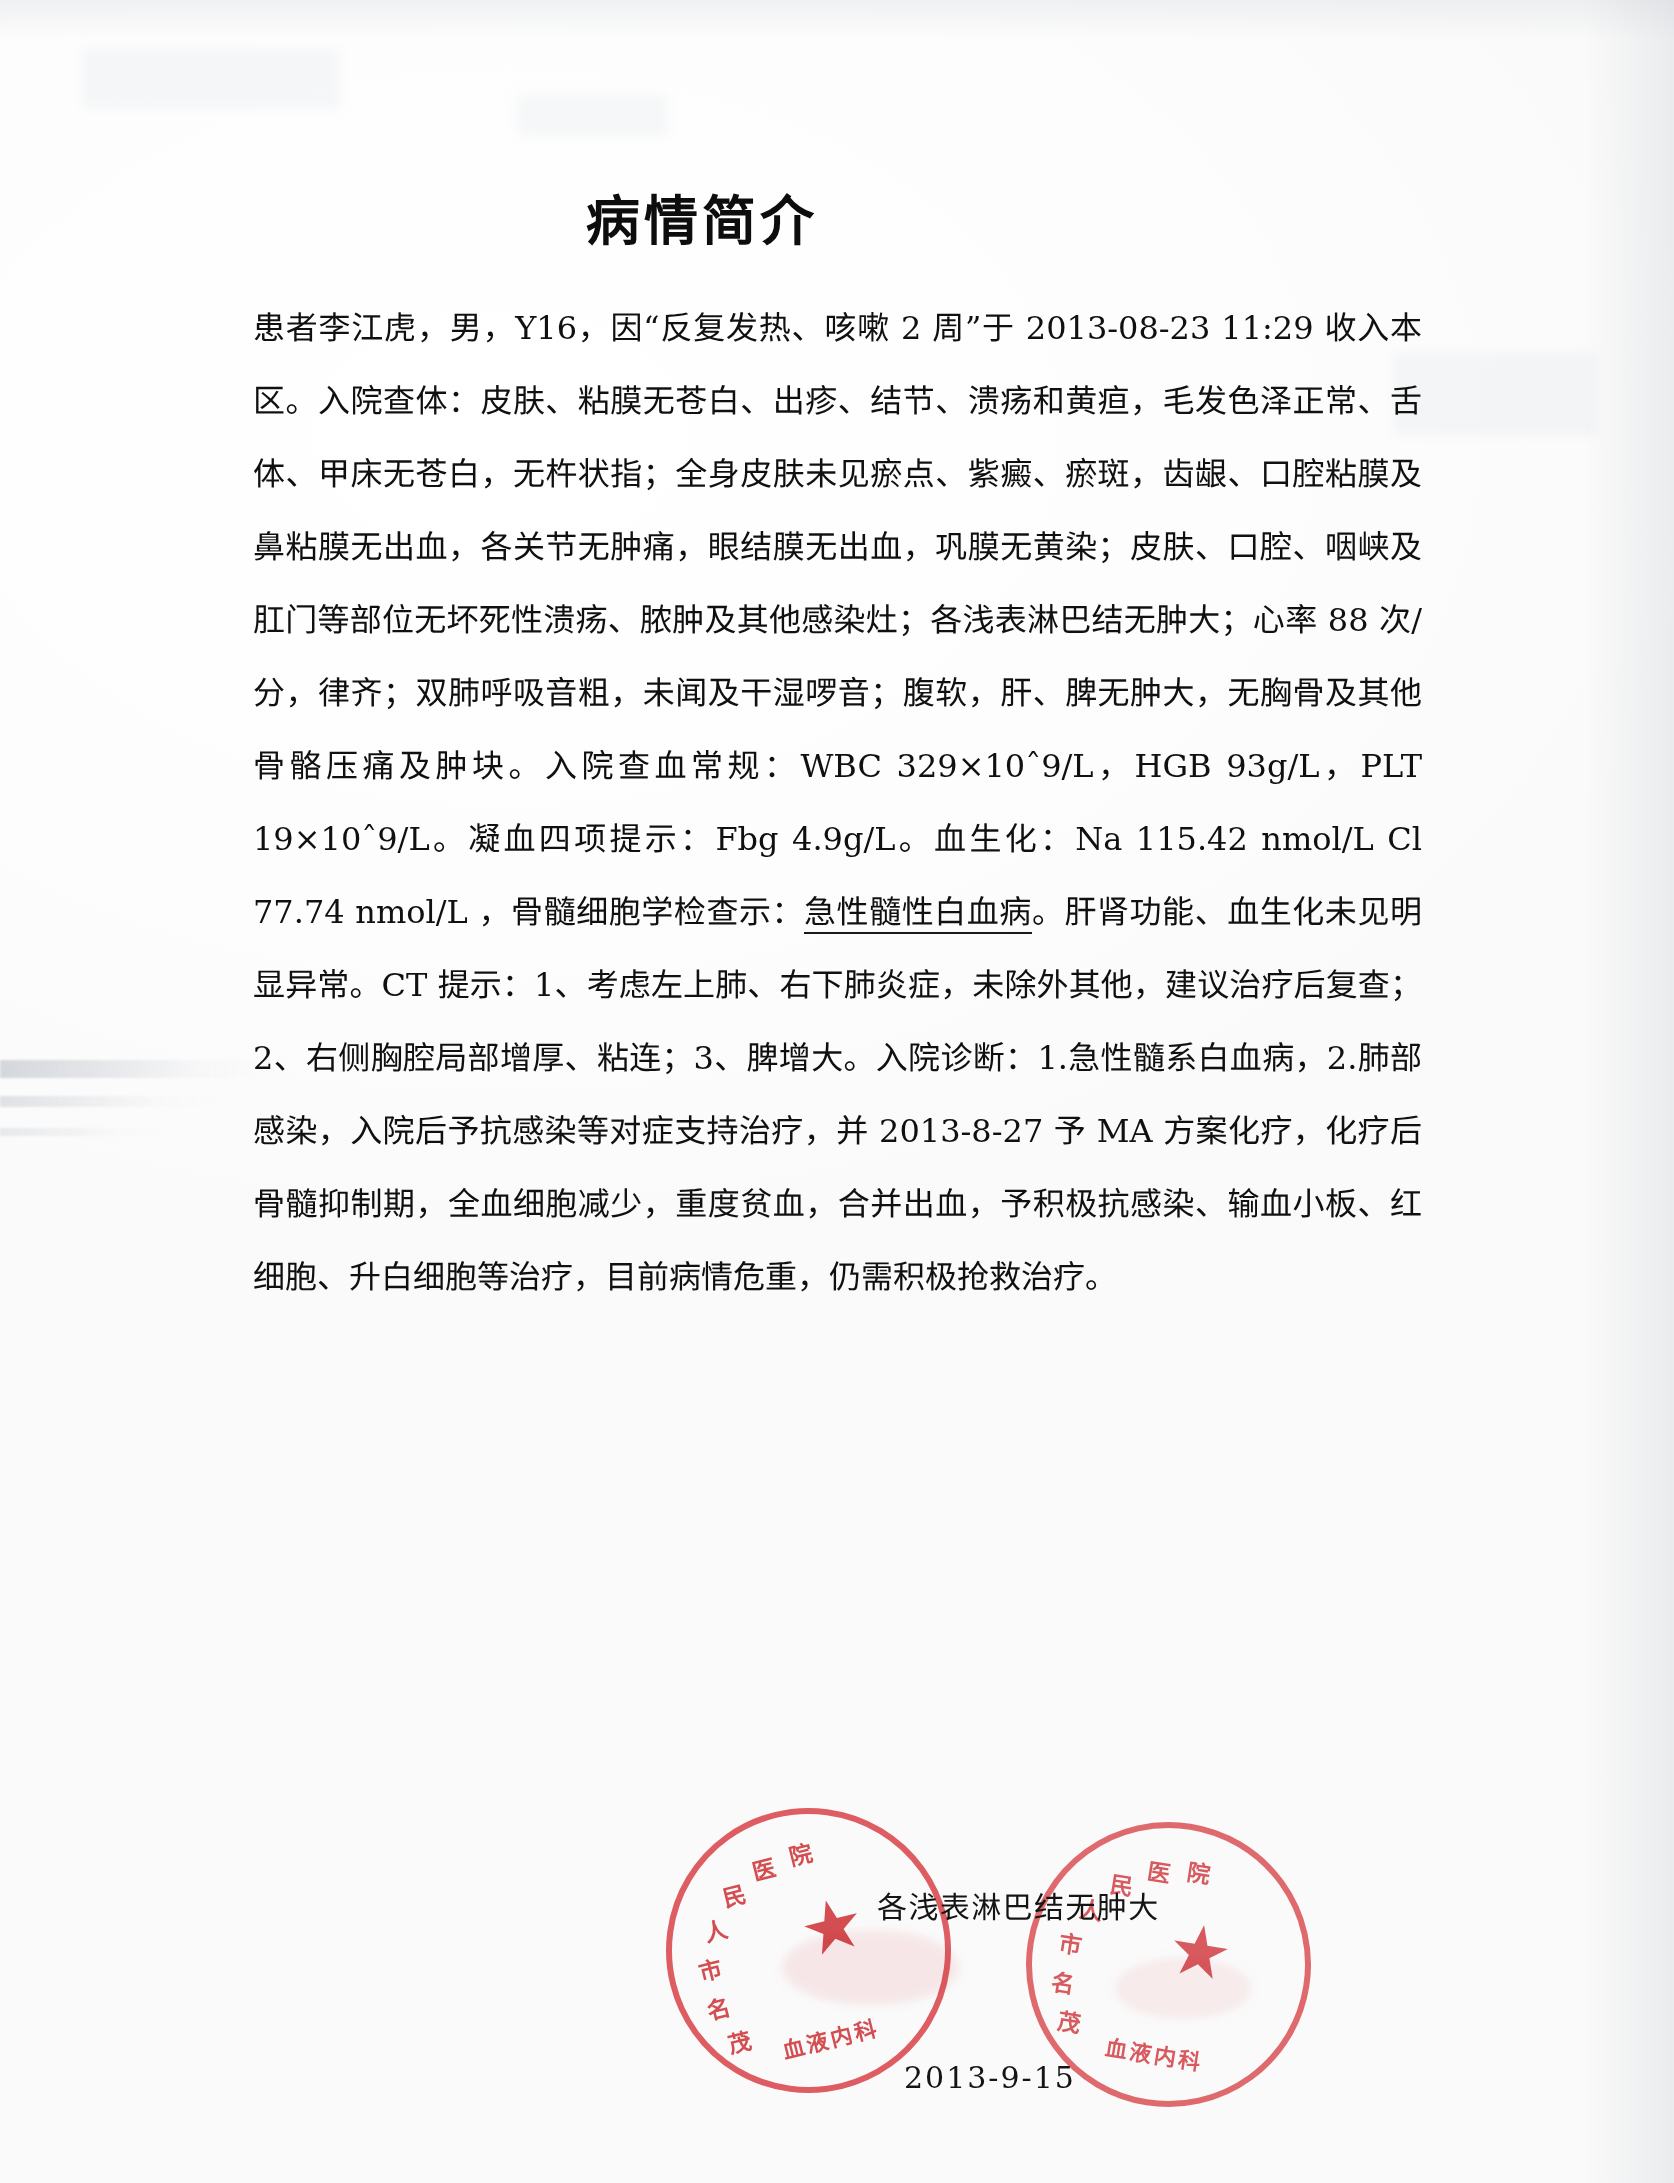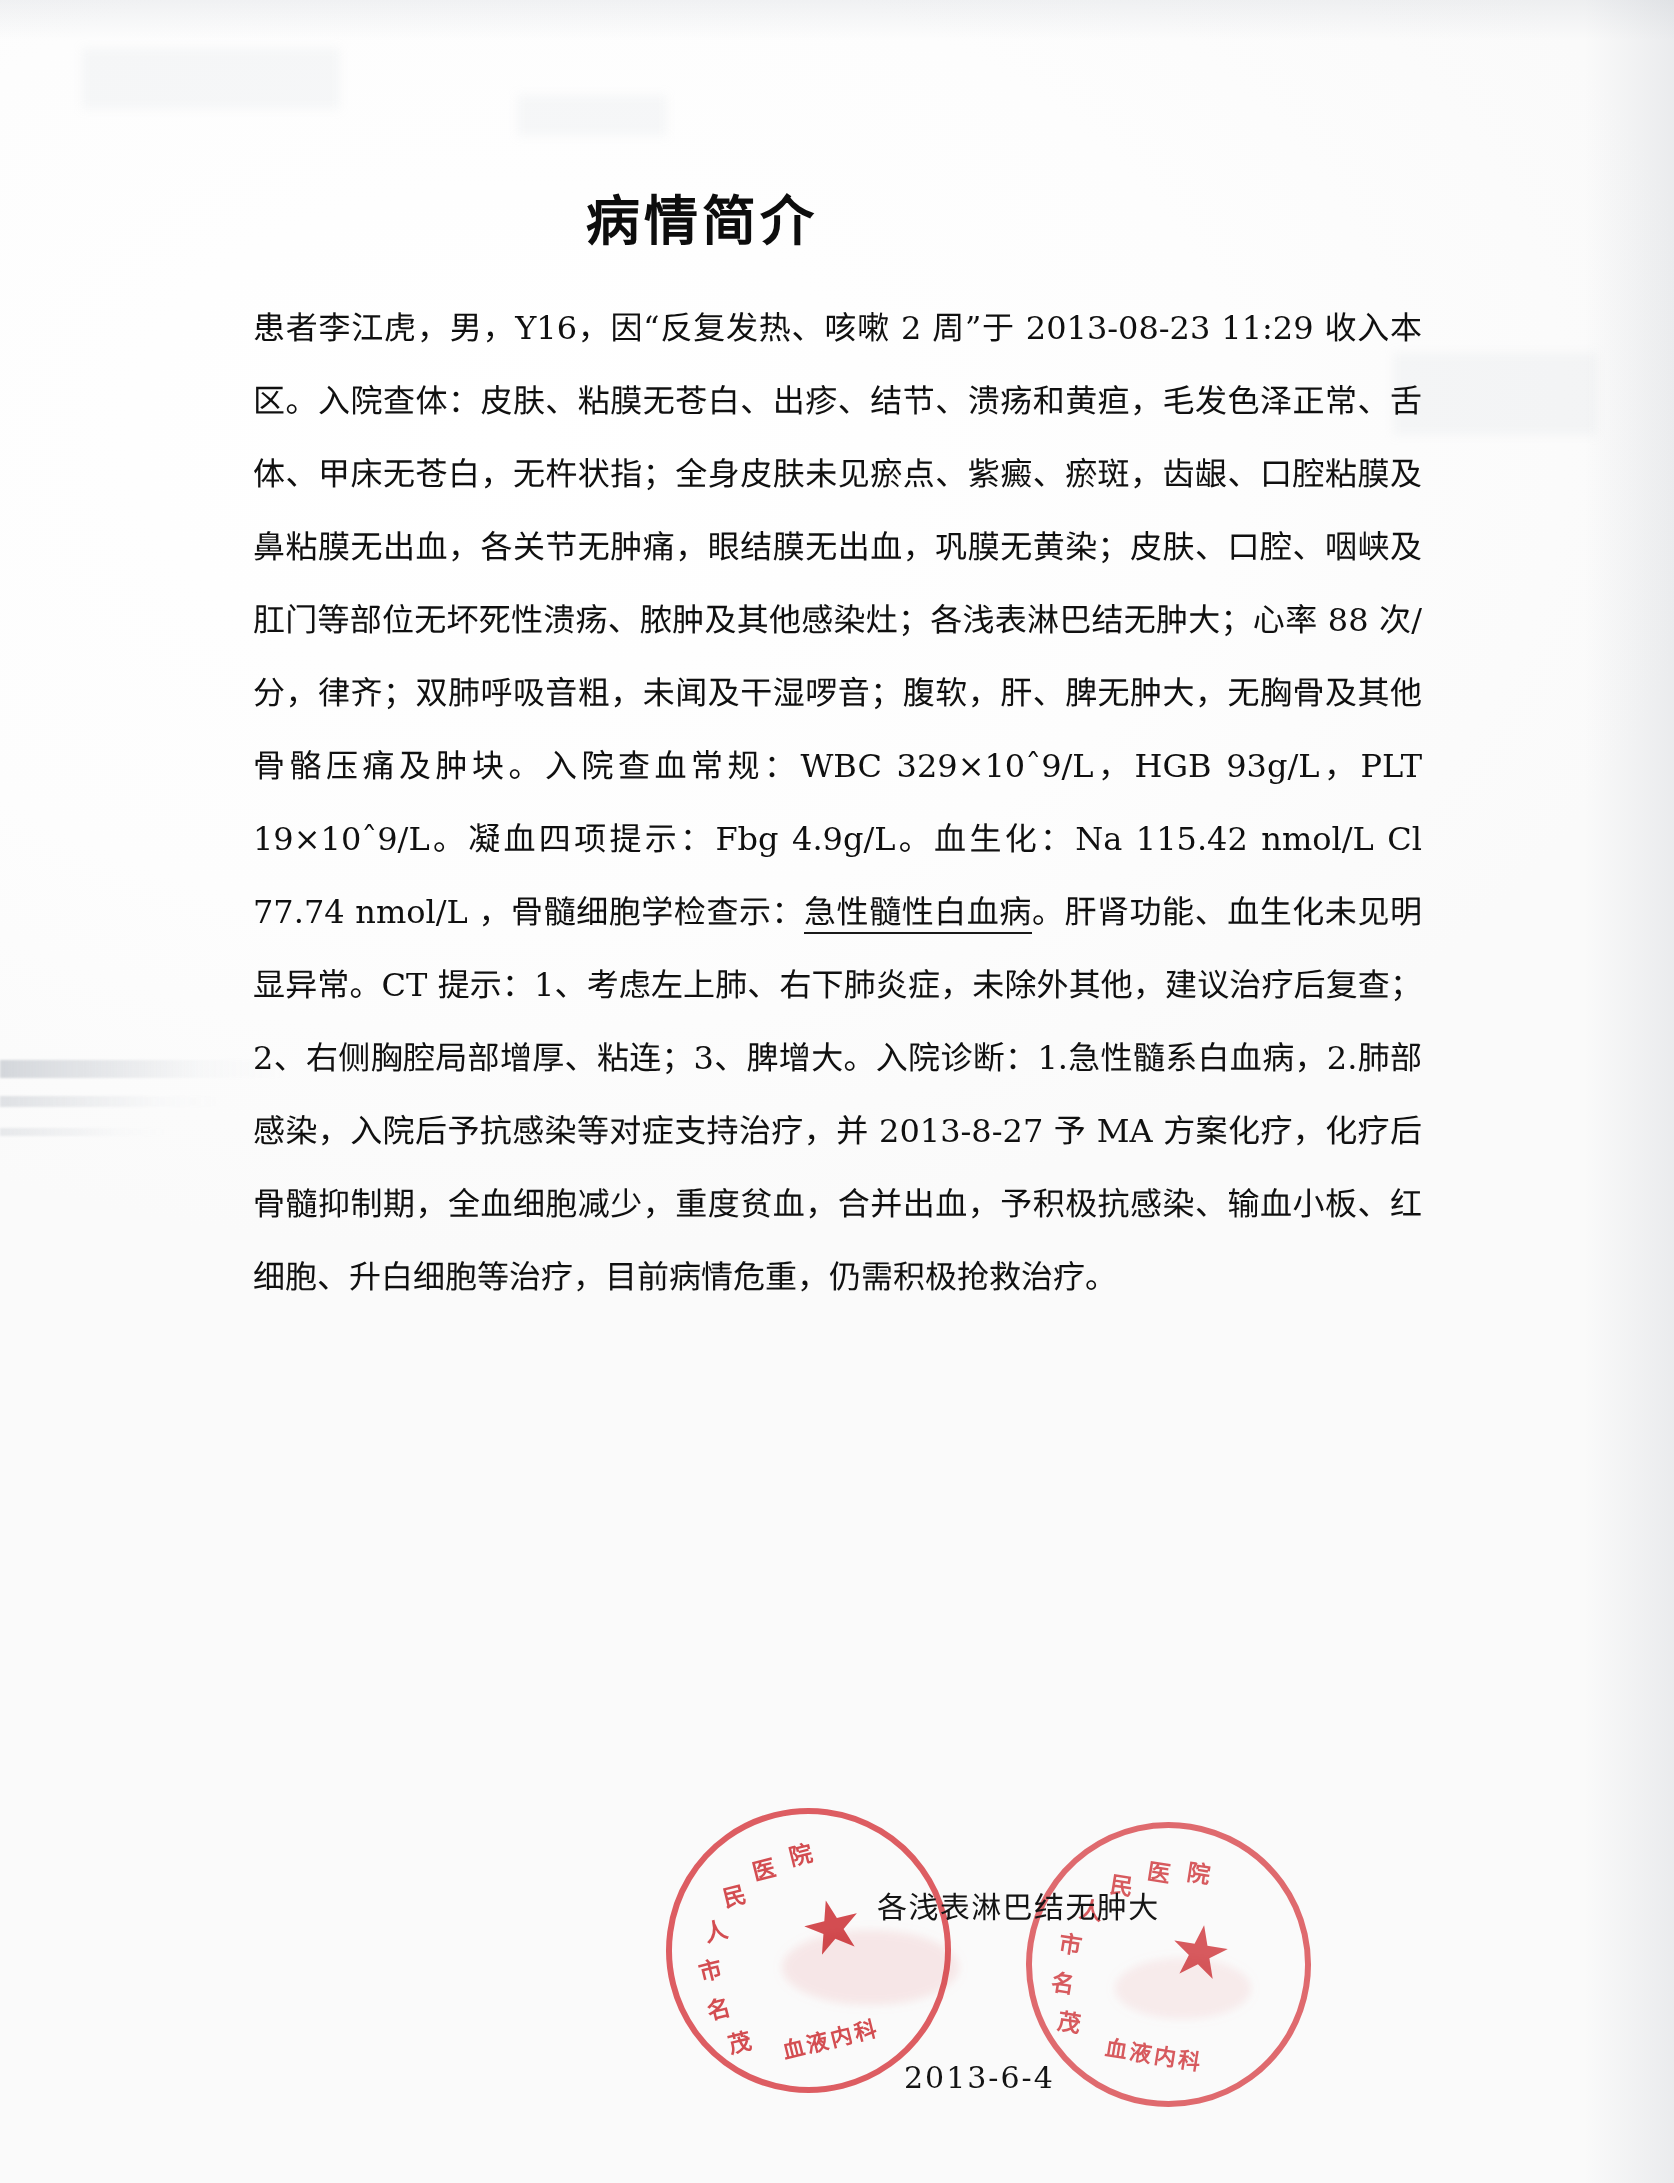--- a/index.html
+++ b/index.html
@@ -221,16 +221,16 @@
       <span style="transform: rotate(2deg) translate(0,-114px) rotate(-2deg);">院</span>
     </div>
     <div class="star">★</div>
     <div class="bottom-text">血液内科</div>
   </div>
 
   <div class="stamp-smudge" style="left:782px; top:1930px; width:177px; height:75px; opacity:0.25;"></div>
   <div class="stamp-smudge" style="left:1115px; top:1958px; width:136px; height:61px; opacity:0.2;"></div>
 
   <div id="sign-block">各浅表淋巴结无肿大</div>
-  <div id="sign-date">2013-6-4</div>
+  <div id="sign-date">2013-9-15</div>
 
 </div>
 
 
 </body></html>

